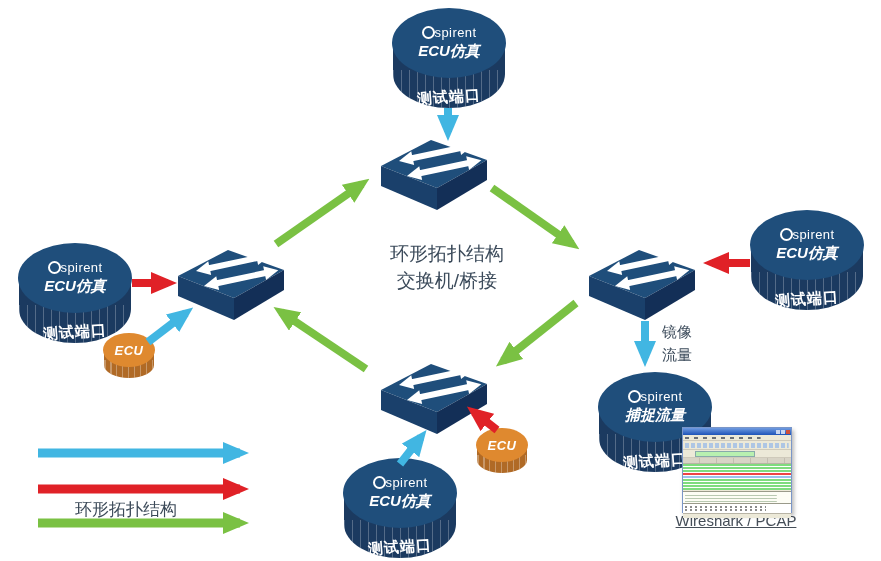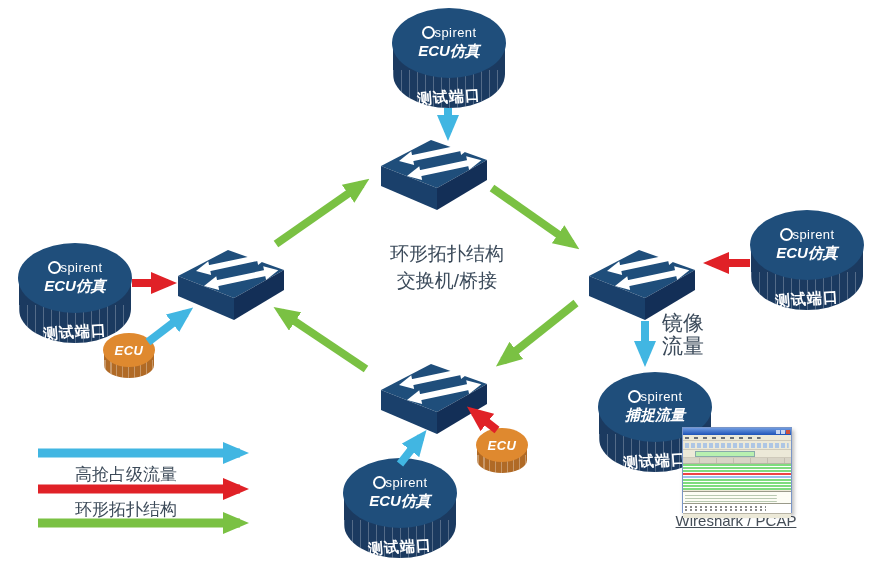--- a/index.html
+++ b/index.html
@@ -29,21 +29,21 @@
   .ecu-top{position:absolute;left:0;top:0;width:52px;height:34px;background:#df892f;border-radius:50%;
         display:flex;align-items:center;justify-content:center;color:#fff;font-weight:800;
         font-style:italic;font-size:13px;z-index:2;letter-spacing:.5px;}
 
   
   .switch{position:absolute;width:118px;height:84px;}
 
   
   .caption{position:absolute;left:352px;top:240px;width:190px;text-align:center;
            color:#3b4a5a;font-size:19px;line-height:27px;}
-  .mirror{position:absolute;left:662px;top:311px;color:#3b4a5a;font-size:21px;line-height:23px;}
+  .mirror{position:absolute;left:662px;top:320px;color:#3b4a5a;font-size:15px;line-height:23px;}
   .ws-caption{position:absolute;left:672px;top:512px;width:128px;text-align:center;
            color:#454e58;font-size:15px;text-decoration:underline;}
   .legend-label{position:absolute;color:#3c4a59;font-size:17px;left:75px;}
 
   
   .overlay{position:absolute;left:0;top:0;z-index:5;pointer-events:none;}
 
   
   .ws{position:absolute;left:682px;top:427px;width:108px;height:84px;background:#ece9d8;
       border:1px solid #7a96c8;box-shadow:2px 3px 4px rgba(0,0,0,.28);z-index:6;}
@@ -228,21 +228,20 @@
   <div class="caption">
     <div>环形拓扑结构</div>
     <div>交换机/桥接</div>
   </div>
 
   <div class="mirror">
     <div>镜像</div>
     <div>流量</div>
   </div>
 
-  <div class="legend-label" style="top:463px;">高抢占级流量</div>
   <div class="legend-label" style="top:498px;">环形拓扑结构</div>
 
   <div class="ws">
     <div class="ws-title">
       <span class="ws-btn"></span>
       <span class="ws-btn"></span>
       <span class="ws-btn close"></span>
     </div>
     <div class="ws-menu"></div>
     <div class="ws-tools"></div>

